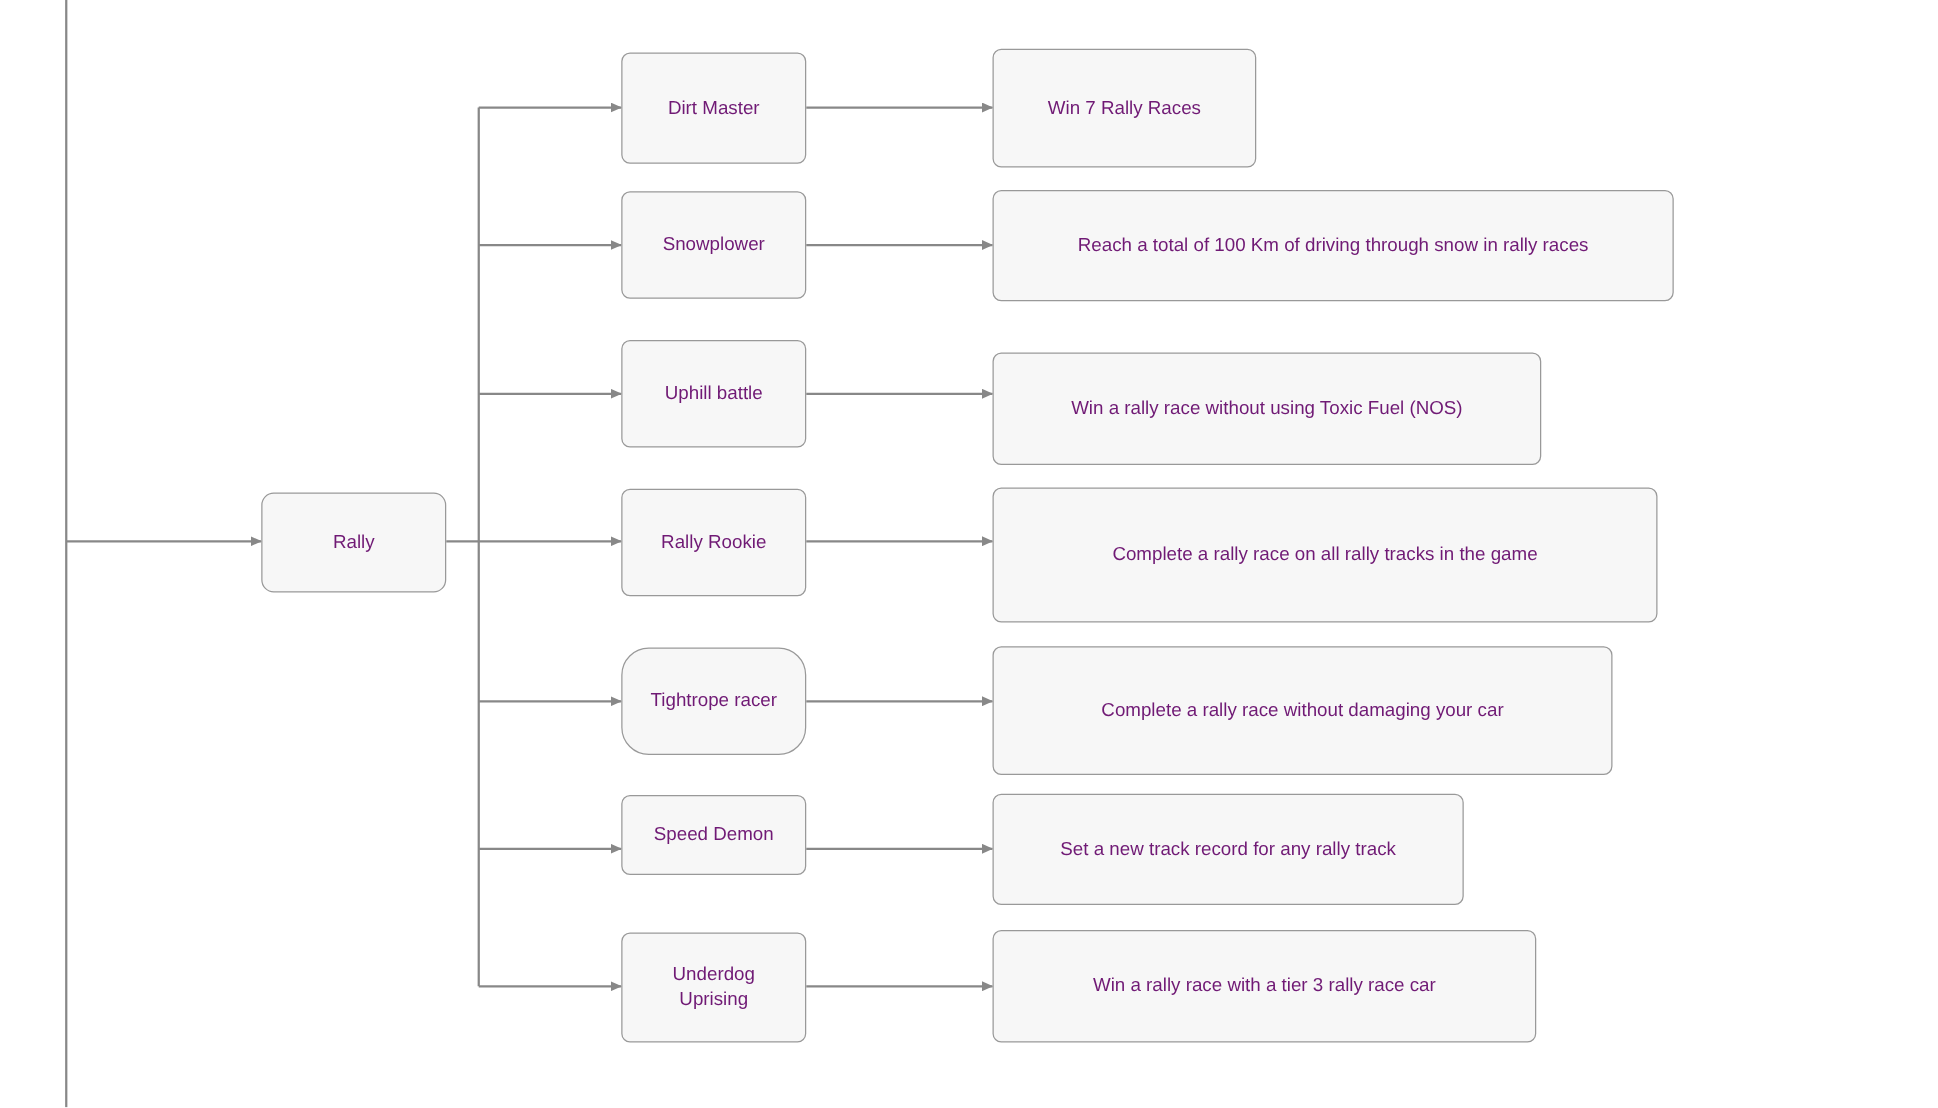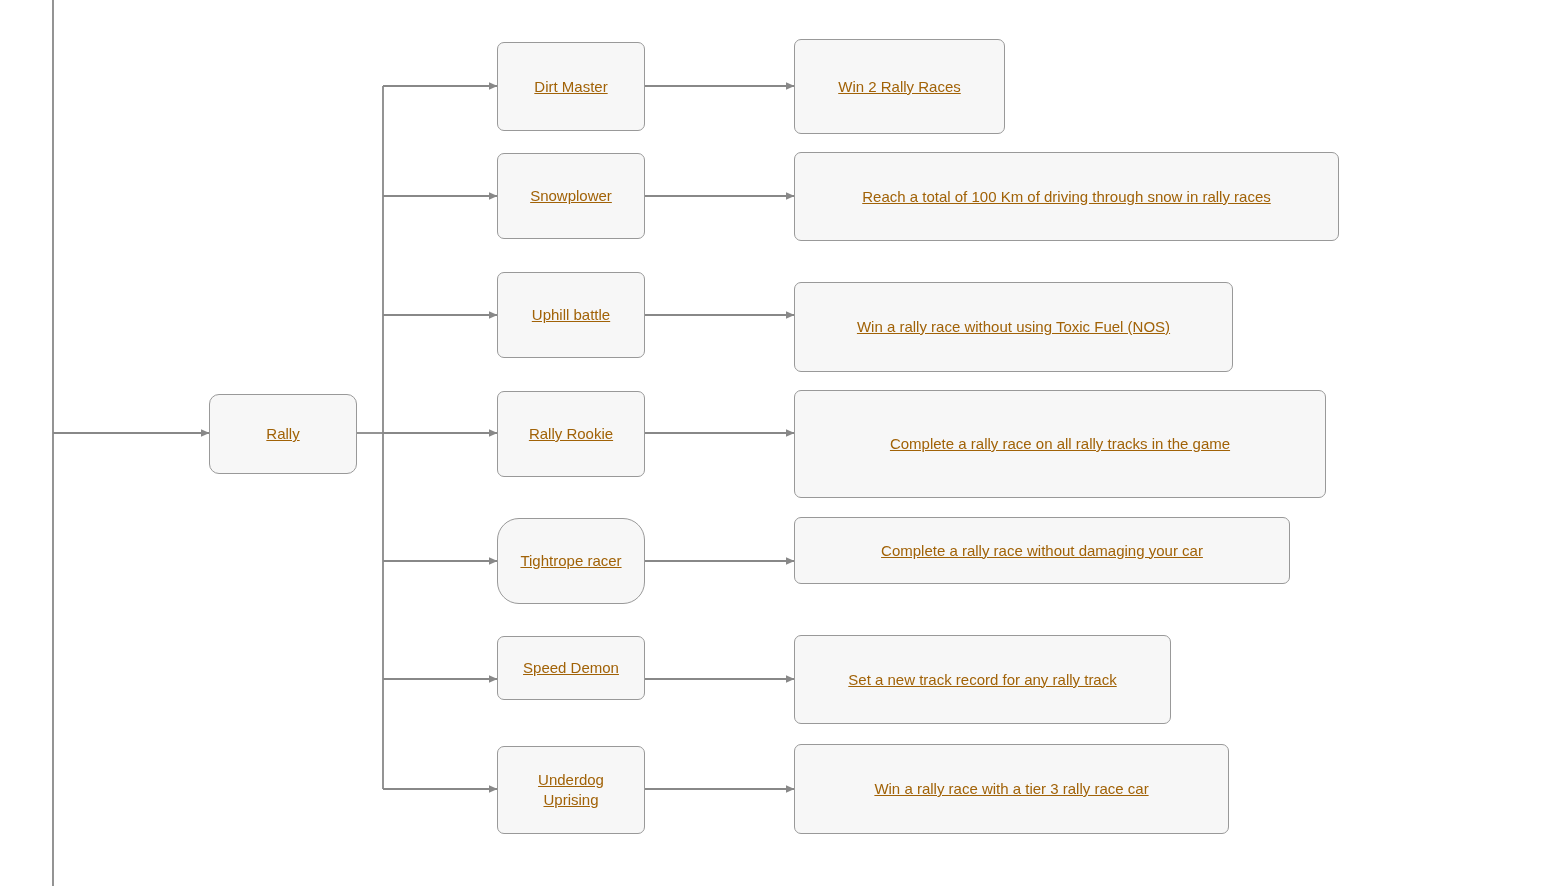--- a/index.html
+++ b/index.html
@@ -29,26 +29,25 @@
   .node {
     position: absolute;
     box-sizing: border-box;
     background: #f7f7f7;
     border: 1px solid #999999;
     border-radius: 7px;
     display: flex;
     align-items: center;
     justify-content: center;
     text-align: center;
-    color: #a16207;
+    color: #701a75;
     font-size: 15px;
     line-height: 20px;
     padding: 4px 0;
     white-space: pre-line;
-    text-decoration: underline;
   }
   .node.root { }
   .node.mid  { }
   .node.leaf { }
 </style>
 </head>
 <body>
 
 <div id="canvas">
   <svg id="edge-layer" viewBox="0 0 1550 886" xmlns="http://www.w3.org/2000/svg">
@@ -74,28 +73,28 @@
         <line x1="645" y1="561" x2="794" y2="561" stroke="#888888" stroke-width="1.8" marker-end="url(#arrowhead)"></line>
         <line x1="383" y1="679" x2="497" y2="679" stroke="#888888" stroke-width="1.8" marker-end="url(#arrowhead)"></line>
         <line x1="645" y1="679" x2="794" y2="679" stroke="#888888" stroke-width="1.8" marker-end="url(#arrowhead)"></line>
         <line x1="383" y1="789" x2="497" y2="789" stroke="#888888" stroke-width="1.8" marker-end="url(#arrowhead)"></line>
         <line x1="645" y1="789" x2="794" y2="789" stroke="#888888" stroke-width="1.8" marker-end="url(#arrowhead)"></line>
       </g>
   </svg>
   <div id="nodes">
       <div class="node root" style="left: 209px; top: 394px; width: 148px; height: 80px; border-radius: 10px;"><span>Rally</span></div>
       <div class="node mid" style="left: 497px; top: 42px; width: 148px; height: 89px;"><span>Dirt Master</span></div>
-      <div class="node leaf" style="left: 794px; top: 39px; width: 211px; height: 95px;"><span>Win 2 Rally Races</span></div>
+      <div class="node leaf" style="left: 794px; top: 39px; width: 211px; height: 95px;"><span>Win 7 Rally Races</span></div>
       <div class="node mid" style="left: 497px; top: 153px; width: 148px; height: 86px;"><span>Snowplower</span></div>
       <div class="node leaf" style="left: 794px; top: 152px; width: 545px; height: 89px;"><span>Reach a total of 100 Km of driving through snow in rally races</span></div>
       <div class="node mid" style="left: 497px; top: 272px; width: 148px; height: 86px;"><span>Uphill battle</span></div>
       <div class="node leaf" style="left: 794px; top: 282px; width: 439px; height: 90px;"><span>Win a rally race without using Toxic Fuel (NOS)</span></div>
       <div class="node mid" style="left: 497px; top: 391px; width: 148px; height: 86px;"><span>Rally Rookie</span></div>
       <div class="node leaf" style="left: 794px; top: 390px; width: 532px; height: 108px;"><span>Complete a rally race on all rally tracks in the game</span></div>
       <div class="node mid" style="left: 497px; top: 518px; width: 148px; height: 86px; border-radius: 22px;"><span>Tightrope racer</span></div>
-      <div class="node leaf" style="left: 794px; top: 517px; width: 496px; height: 67px; align-items: center;"><span>Complete a rally race without damaging your car</span></div>
+      <div class="node leaf" style="left: 794px; top: 517px; width: 496px; height: 103px; align-items: center;"><span>Complete a rally race without damaging your car</span></div>
       <div class="node mid" style="left: 497px; top: 636px; width: 148px; height: 64px;"><span>Speed Demon</span></div>
       <div class="node leaf" style="left: 794px; top: 635px; width: 377px; height: 89px;"><span>Set a new track record for any rally track</span></div>
       <div class="node mid" style="left: 497px; top: 746px; width: 148px; height: 88px;"><span>Underdog
 Uprising</span></div>
       <div class="node leaf" style="left: 794px; top: 744px; width: 435px; height: 90px;"><span>Win a rally race with a tier 3 rally race car</span></div>
     </div>
 </div>
 
 </body></html>

